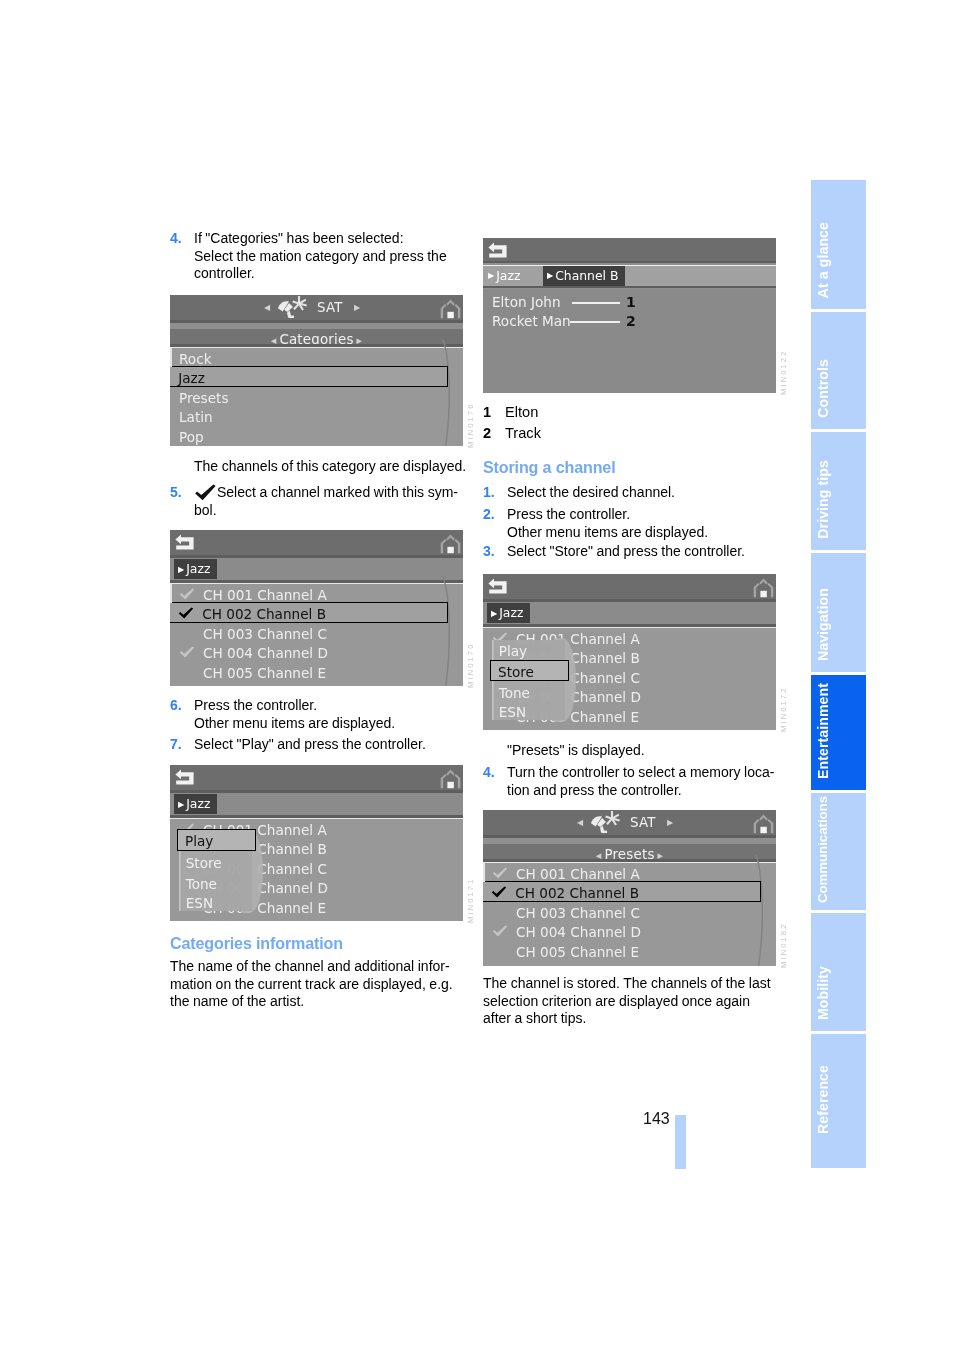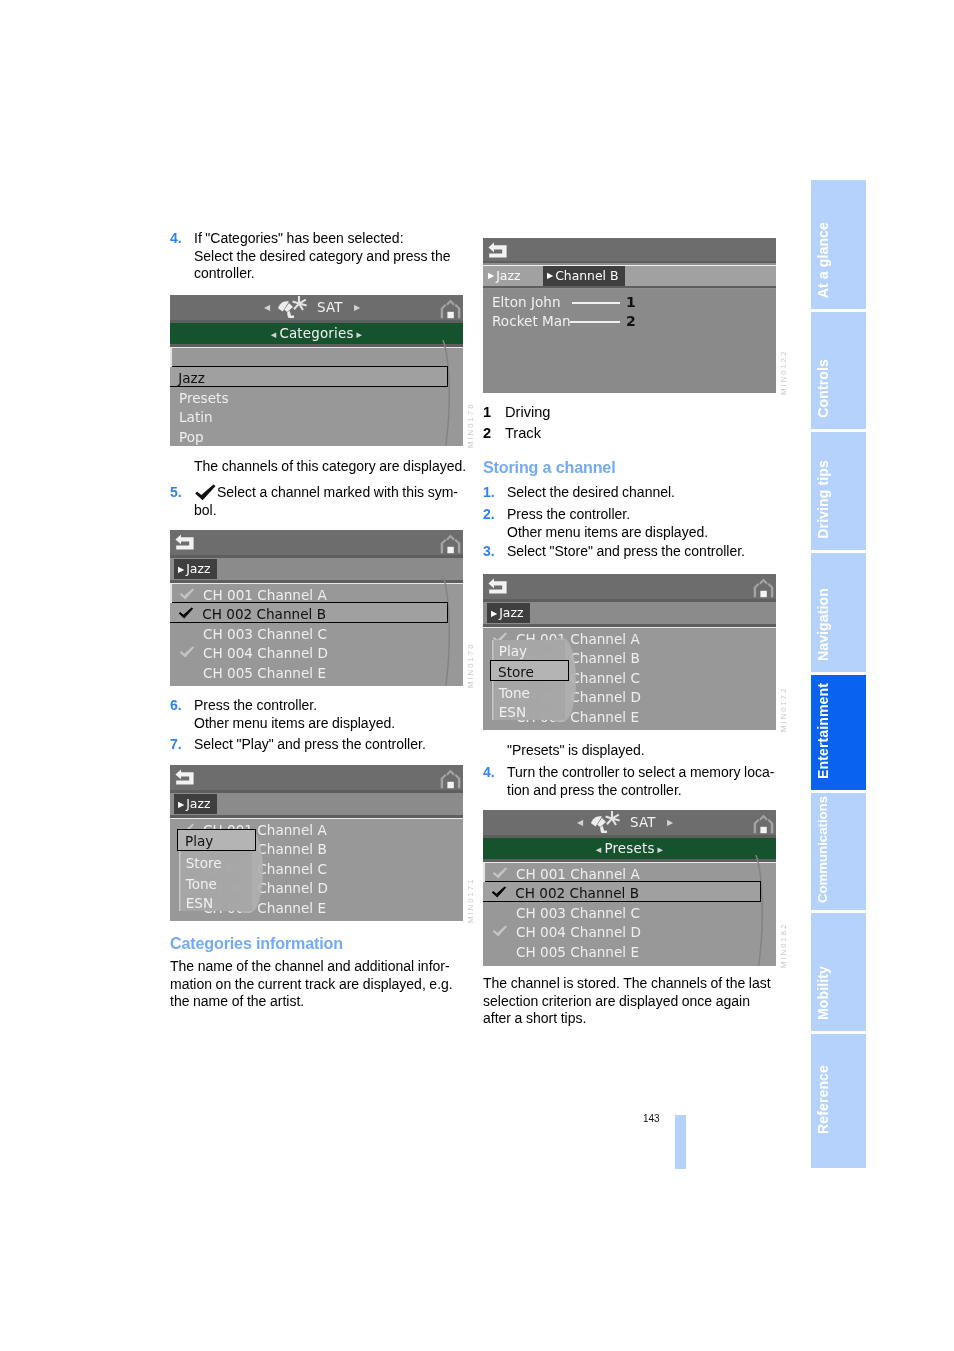--- a/index.html
+++ b/index.html
@@ -18,21 +18,21 @@
   .step .txt,p.body,.legend{word-spacing:-0.3px;}
   h3.sub{color:#74aaf5;font-size:16.1px;font-weight:700;margin:0;line-height:20px;letter-spacing:-.15px;}
 
   .legend{display:flex;font-size:14.6px;line-height:21px;color:#000;}
   .legend .n{font-weight:700;width:22px;flex:0 0 22px;}
 
   
   .screen{position:absolute;background:#8f8f8f;overflow:hidden;
           font-family:"DejaVu Sans",sans-serif;filter:blur(0.42px);text-decoration:underline;}
   .scr-top{position:absolute;left:0;top:0;right:0;height:25px;background:#6d6d6d;}
-  .scr-top.hl{background:#14532d;}
+  .scr-top.hl{background:#737373;margin-top:6px;}
   .scr-sep{position:absolute;left:0;right:0;height:3px;background:#5e5e5e;}
   .scr-crumb{position:absolute;left:0;right:0;height:20px;background:#8b8b8b;}
   .scr-crumb.lite{background:#a1a1a1;border-top:1.7px solid #f0f0f0;}
   .scr-list{position:absolute;left:0;right:0;bottom:0;background:#989898;
             border-top:1.6px solid #e9e9e9;}
   .row{position:absolute;left:0;right:0;height:19.4px;color:#eee;font-size:13.6px;
        line-height:22px;white-space:nowrap;}
   .row .lbl{position:absolute;left:33px;top:0;}
   .row .ck{position:absolute;left:9px;top:4px;width:16px;height:12px;}
   .row .ck svg{display:block;fill:#c4c4c4;}
@@ -95,34 +95,34 @@
   .tab{position:absolute;left:0;width:55px;background:#b4d2fb;color:#fff;
        display:flex;align-items:flex-end;justify-content:flex-start;}
   .tab span{writing-mode:vertical-rl;transform:rotate(180deg);font-size:14.1px;
             font-weight:700;letter-spacing:.1px;white-space:nowrap;
             margin:0 0 11px 4px;}
   .tab.active{background:#0a63ef;}
   .tab.last span{margin-bottom:34px;}
   .tab.long span{font-size:13.2px;letter-spacing:0;margin-bottom:7px;}
 
   
-  .pgnum{position:absolute;left:643px;top:1110px;font-size:10px;color:#111;line-height:17px;}
+  .pgnum{position:absolute;left:643px;top:1110px;font-size:16px;color:#111;line-height:17px;}
   .pgbar{position:absolute;left:675px;top:1115px;width:11px;height:54px;background:#b4d2fb;}
 </style>
 </head>
 <body>
 
 <div class="page">
 
 <div class="col colL">
   <div class="step">
     <div class="num">4.</div>
     <div class="txt">
       <div>If "Categories" has been selected:</div>
-      <div>Select the desired category and press the</div>
+      <div>Select the mation category and press the</div>
       <div>controller.</div>
     </div>
   </div>
 </div>
 
 <div class="screen" style="left:170px;top:295px;width:293px;height:151px">
   <div class="scr-top">
     <span class="navarr l">◀</span>
     <span class="sat-ico">
       <svg viewBox="0 0 32 26" width="32" height="26">
@@ -160,20 +160,23 @@
     <span class="ttl" style="line-height:21px"><span class="ar2">◀</span><span>Categories</span><span class="ar2">▶</span></span>
   </div>
   <div class="scr-sep" style="top:49px"></div>
   <div class="scr-list" style="top:52px;bottom:0">
     <div class="edge"></div>
     <div class="arc" style="left:270px;top:-8px;width:24px;height:110px">
       <svg viewBox="0 0 24 110" width="24" height="110">
             <path d="M3 0 C 11 22, 11 74, 5 110" fill="none" stroke="#838383" stroke-width="1.5"></path>
           </svg>
     </div>
+    <div class="row" style="top:0px">
+          <span class="lbl" style="left:9px">Rock</span>
+        </div>
     <div class="row sel" style="top:19.4px;right:15px">
           <span class="lbl" style="left:9px">Jazz</span>
         </div>
     <div class="row" style="top:38.8px">
           <span class="lbl" style="left:9px">Presets</span>
         </div>
     <div class="row" style="top:58.2px">
           <span class="lbl" style="left:9px">Latin</span>
         </div>
     <div class="row" style="top:77.6px">
@@ -360,21 +363,21 @@
       <span class="nptxt">Rocket Man</span>
       <span class="npleader" style="left:78px;width:50px"></span>
       <span class="npnum" style="left:134px">2</span>
     </div>
   </div>
 </div>
 <div class="code" style="left:779px;top:343px;height:52px">MIN0122</div>
 
 <div class="legend" style="position:absolute;left:483px;top:402px">
   <div class="n">1</div>
-  <div>Driving</div>
+  <div>Elton</div>
 </div>
 <div class="legend" style="position:absolute;left:483px;top:423px">
   <div class="n">2</div>
   <div>Track</div>
 </div>
 
 <h3 class="sub" style="position:absolute;left:483px;top:457px">Storing a channel</h3>
 
 <div class="step" style="position:absolute;left:483px;top:484px;width:294px">
   <div class="num">1.</div>

